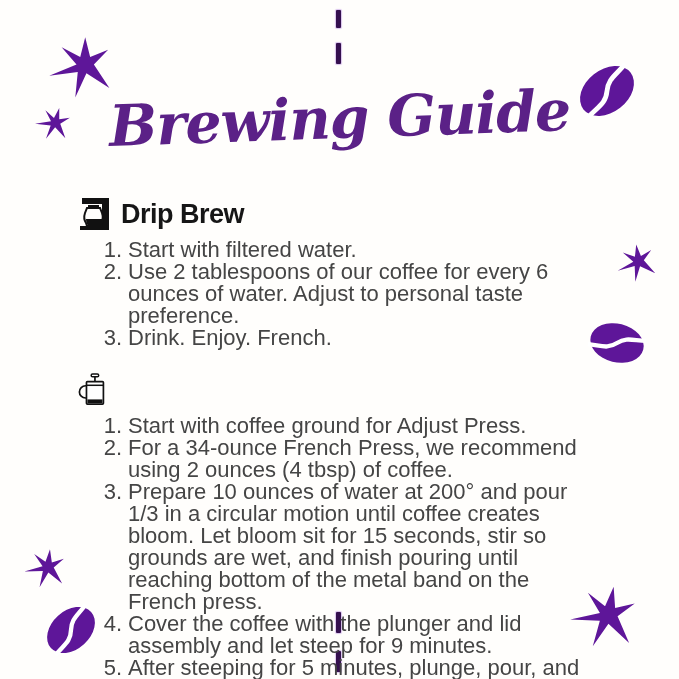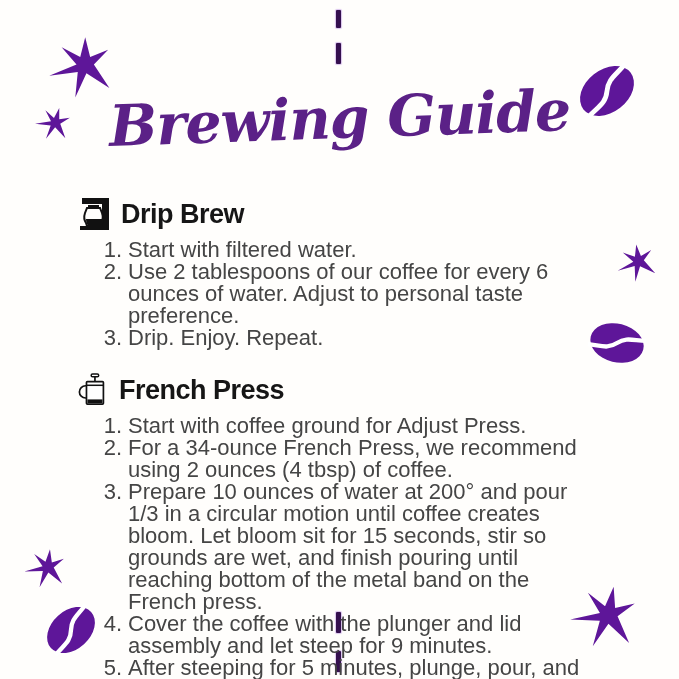--- a/index.html
+++ b/index.html
@@ -151,37 +151,36 @@
           <rect x="10" y="8" width="11" height="3" fill="#111"></rect>
           <path d="M9,11 h13 l2,5 c1,3 1,7 -1,10 l-1,3 h-13 l-1,-3 c-2,-3 -2,-7 -1,-10 z" fill="none" stroke="#111" stroke-width="2"></path>
           <path d="M8,22 c0,3 1,5 2,7 h14 c1,-2 2,-4 2,-7 z" fill="#111"></path>
         </svg>
       </span>
       <h2>Drip Brew</h2>
     </div>
     <ol class="steps">
         <li>Start with filtered water.</li>
         <li>Use 2 tablespoons of our coffee for every 6 ounces of water. Adjust to personal taste preference.</li>
-        <li>Drip. Enjoy. Repeat.</li>
+        <li>Drink. Enjoy. French.</li>
       </ol>
   </div>
 
   <div class="section">
     <div class="section-head">
       <span class="head-icon">
         <svg width="32" height="34" viewBox="0 0 34 36">
           <rect x="14" y="1" width="8" height="3" rx="1.5" fill="none" stroke="#111" stroke-width="1.6"></rect>
           <line x1="18" y1="4" x2="18" y2="9" stroke="#111" stroke-width="1.8"></line>
           <circle cx="8" cy="20" r="6.5" fill="none" stroke="#111" stroke-width="1.8"></circle>
           <rect x="9" y="9" width="18" height="24" rx="1" fill="#fff" stroke="#111" stroke-width="1.8"></rect>
           <line x1="9" y1="13" x2="27" y2="13" stroke="#111" stroke-width="1.6"></line>
           <rect x="10" y="28" width="16" height="4" fill="#111"></rect>
         </svg>
       </span>
-      <h2>French Press</h2>
     </div>
     <ol class="steps">
         <li>Start with coffee ground for Adjust Press.</li>
         <li>For a 34-ounce French Press, we recommend using 2 ounces (4 tbsp) of coffee.</li>
         <li>Prepare 10 ounces of water at 200° and pour 1/3 in a circular motion until coffee creates bloom. Let bloom sit for 15 seconds, stir so grounds are wet, and finish pouring until reaching bottom of the metal band on the French press.</li>
         <li>Cover the coffee with the plunger and lid assembly and let steep for 9 minutes.</li>
         <li>After steeping for 5 minutes, plunge, pour, and enjoy.</li>
       </ol>
   </div>
 

